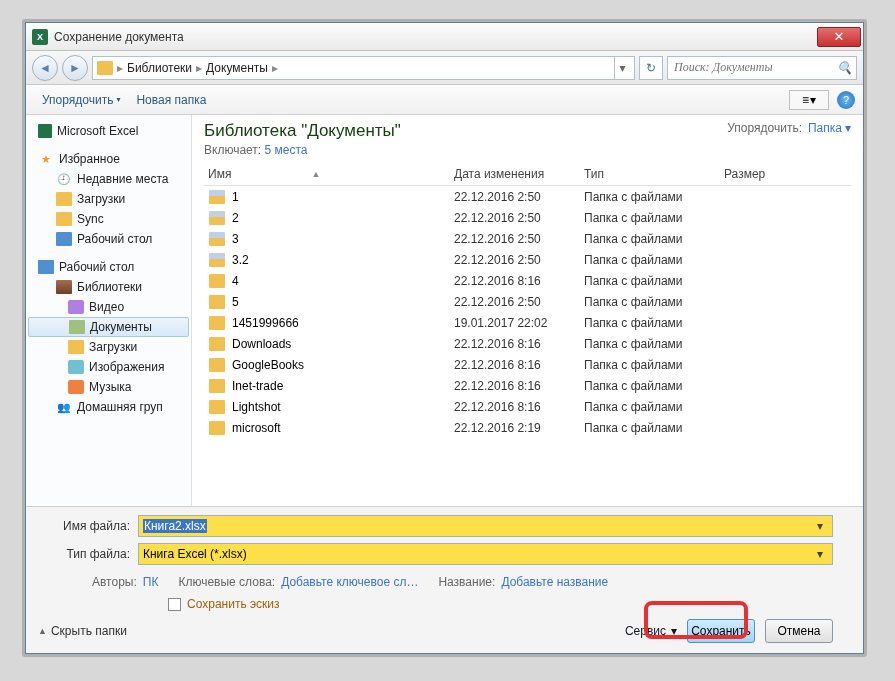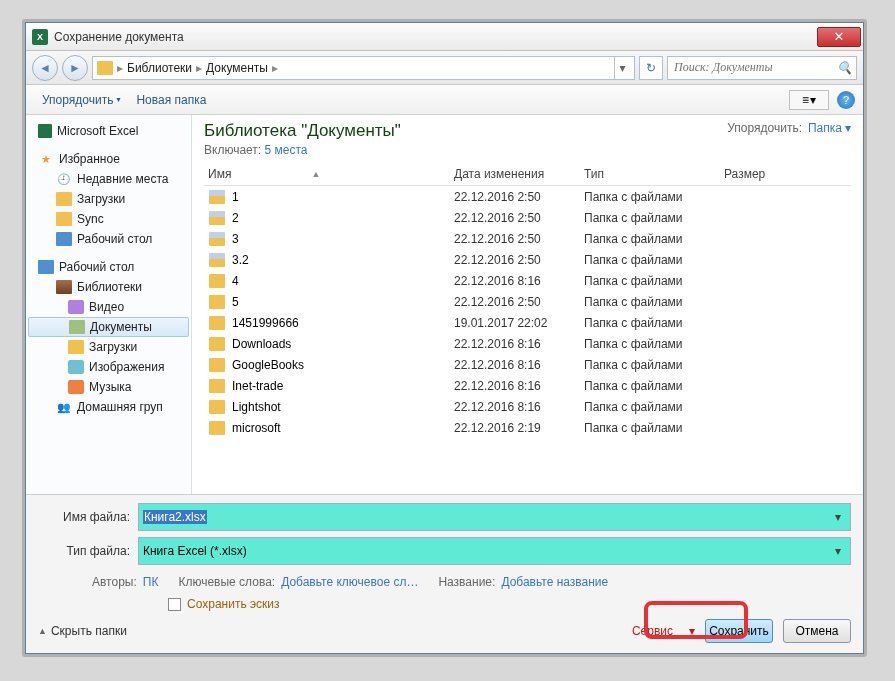--- a/index.html
+++ b/index.html
@@ -59,36 +59,36 @@
 .col-type { width: 140px; }
 .col-size { flex: 1; }
 .sort-arrow { color: #888; font-size: 9px; }
 .filelist { flex: 1; overflow: hidden; }
 .row { display: flex; align-items: center; height: 21px; cursor: pointer; }
 .cell-name { width: 250px; display: flex; align-items: center; gap: 6px; padding-left: 4px; }
 .cell-date { width: 130px; color: #333; }
 .cell-type { width: 140px; color: #333; }
 .row-icon { width: 18px; height: 16px; display: inline-flex; align-items: center; justify-content: center; }
 .stash-ic { width: 16px; height: 14px; background: linear-gradient(#c0d0e8 40%, #f0c050 40%); border-radius: 1px; }
-.bottom { border-top: 1px solid #d0d0d0; background: #f4f4f4; padding: 8px 12px 10px 12px; }
+.bottom { border-top: 1px solid #d0d0d0; background: #f4f4f4; padding: 8px 30px 10px 12px; }
 .field-row { display: flex; align-items: center; margin-bottom: 6px; }
 .field-label { width: 100px; text-align: right; padding-right: 8px; color: #333; }
-.field-input { flex: 1; height: 28px; border: 1px solid #a0b0c0; background: #5eead4; display: flex; align-items: center; padding: 0 4px; }
+.field-input { flex: 1; height: 22px; border: 1px solid #a0b0c0; background: #fde047; display: flex; align-items: center; padding: 0 4px; }
 .field-input .sel-text { background: #3a76c8; color: #fff; padding: 0 1px; }
 .field-drop { width: 16px; display: flex; align-items: center; justify-content: center; color: #444; cursor: pointer; }
 .meta-row { display: flex; gap: 20px; padding: 4px 0 4px 54px; color: #666; }
 .meta-item { display: flex; gap: 6px; }
 .meta-item .link { color: #3a76c8; cursor: pointer; }
 .thumb-row { padding: 4px 0 8px 130px; display: flex; align-items: center; gap: 6px; color: #a16207; }
 .chk { width: 13px; height: 13px; border: 1px solid #888; background: #fff; }
 .action-row { display: flex; align-items: center; gap: 10px; }
 .hide-panels { display: flex; align-items: center; gap: 4px; color: #333; cursor: pointer; }
 .hide-panels .chev { font-size: 9px; color: #666; }
 .action-spacer { flex: 1; }
-.tools-drop { color: #b91c1c; cursor: pointer; display: flex; align-items: center; gap: 16px; }
+.tools-drop { color: #0f172a; cursor: pointer; display: flex; align-items: center; gap: 5px; }
 .btn { width: 68px; height: 24px; border: 1px solid #8898a8; background: linear-gradient(#f8f8f8,#e0e0e0); border-radius: 3px; display: flex; align-items: center; justify-content: center; cursor: pointer; }
 .btn.primary { background: linear-gradient(#d0ecff,#a0d4f8); border-color: #5090c0; }
 .highlight-ring { position: absolute; border: 4px solid #e83030; border-radius: 8px; pointer-events: none; }
 </style>
 </head>
 <body>
 
 <div class="frame">
 <div class="dialog">
 

